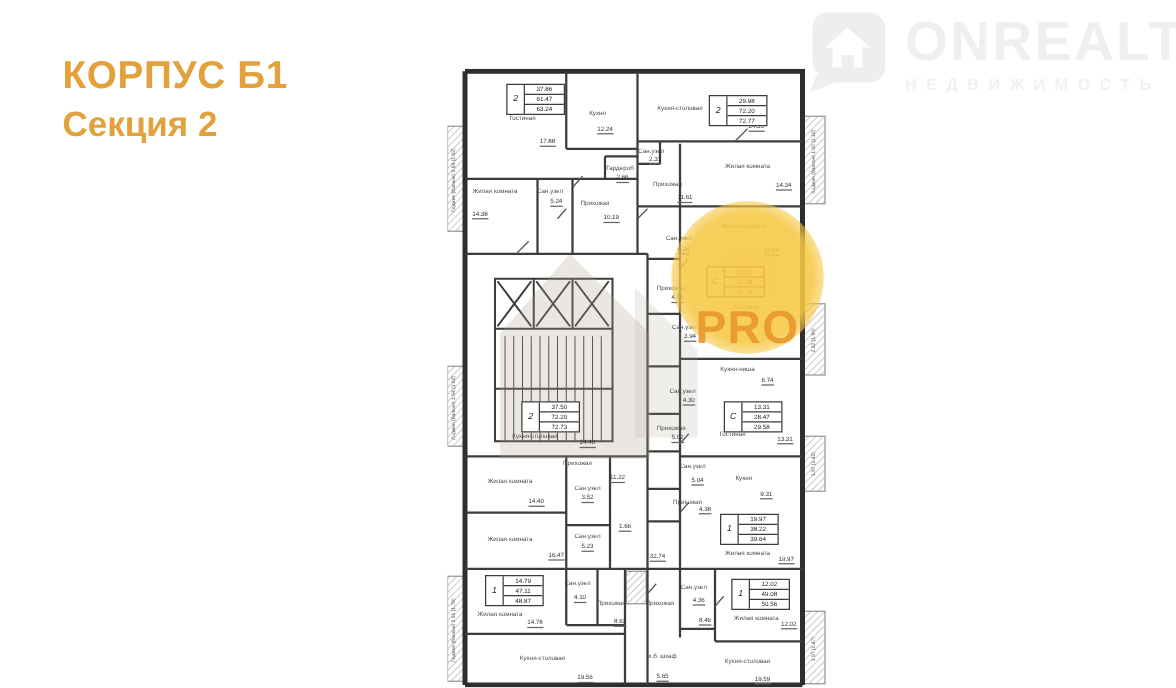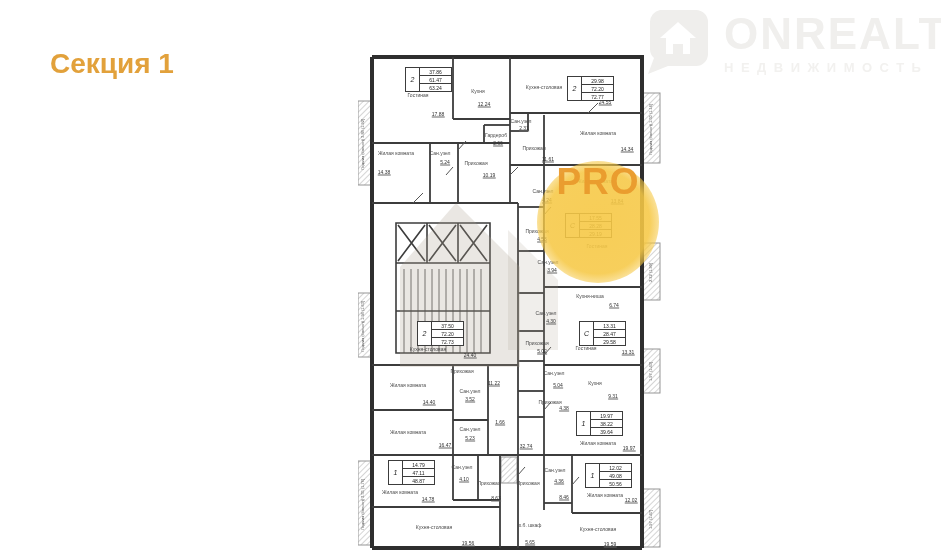--- a/index.html
+++ b/index.html
@@ -27,30 +27,31 @@
   .spec-type{width:13px;display:flex;align-items:center;justify-content:center;font-size:7px;font-style:italic;color:#222;border-right:0.8px solid #3c3c3c;}
   .spec-areas{width:31px;display:flex;flex-direction:column;}
   .spec-areas span{font-size:5px;color:#222;text-align:center;border-bottom:0.6px solid #3c3c3c;padding:0.5px 0;}
   .spec-areas span:last-child{border-bottom:none;}
   .balcony-label{position:absolute;writing-mode:vertical-rl;transform:rotate(180deg);font-size:4px;color:#555;white-space:nowrap;z-index:3;text-align:center;}
   .extra-value{position:absolute;transform:translate(-50%,-50%);font-size:5px;color:#333;border-bottom:0.5px solid #666;white-space:nowrap;z-index:3;}
   
   .pro-circle{
     position:absolute;left:179px;top:106px;width:122px;height:122px;border-radius:50%;
     background:radial-gradient(circle, rgba(246,200,69,0.9) 0%, rgba(246,200,69,0.88) 60%, rgba(246,200,69,0.45) 74%, rgba(246,200,69,0) 82%);
-    display:flex;align-items:flex-start;justify-content:center;z-index:4;
+    display:flex;align-items:flex-end;justify-content:center;z-index:4;
   }
   .pro-text{font-size:37px;font-weight:800;color:rgba(233,154,44,0.95);letter-spacing:1px;}
   .house-watermark{z-index:2;opacity:1;}
 </style>
 </head>
 <body>
 
 <div class="title-block">
-  <div class="title-section">Секция 1</div>
+  <div class="title-corpus">КОРПУС Б1</div>
+  <div class="title-section">Секция 2</div>
 </div>
 
 <div class="logo">
   <span>
     <svg width="64" height="66" viewBox="0 0 64 66">
       <path d="M14 2 h36 a12 12 0 0 1 12 12 v32 a12 12 0 0 1 -12 12 h-28 l-20 8 6 -16 a12 12 0 0 1 -4 -9 v-27 a12 12 0 0 1 10 -12 z" fill="#efeeec"></path>
       <path d="M32 14 L50 30 H44 V46 H37 V36 H27 V46 H20 V30 H14 Z" fill="#ffffff"></path>
     </svg>
   </span>
   <div class="logo-text">

